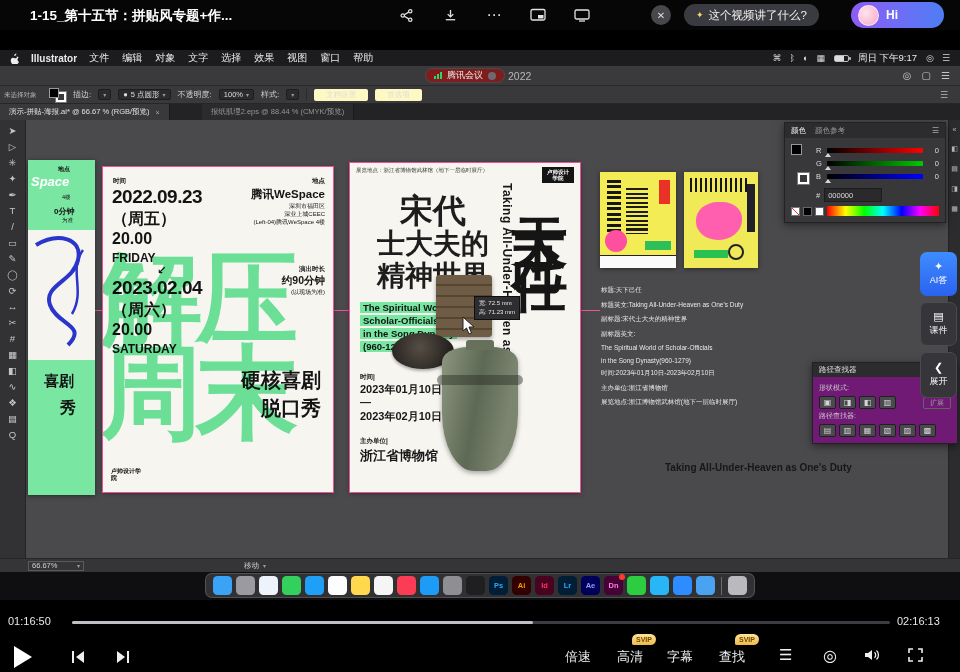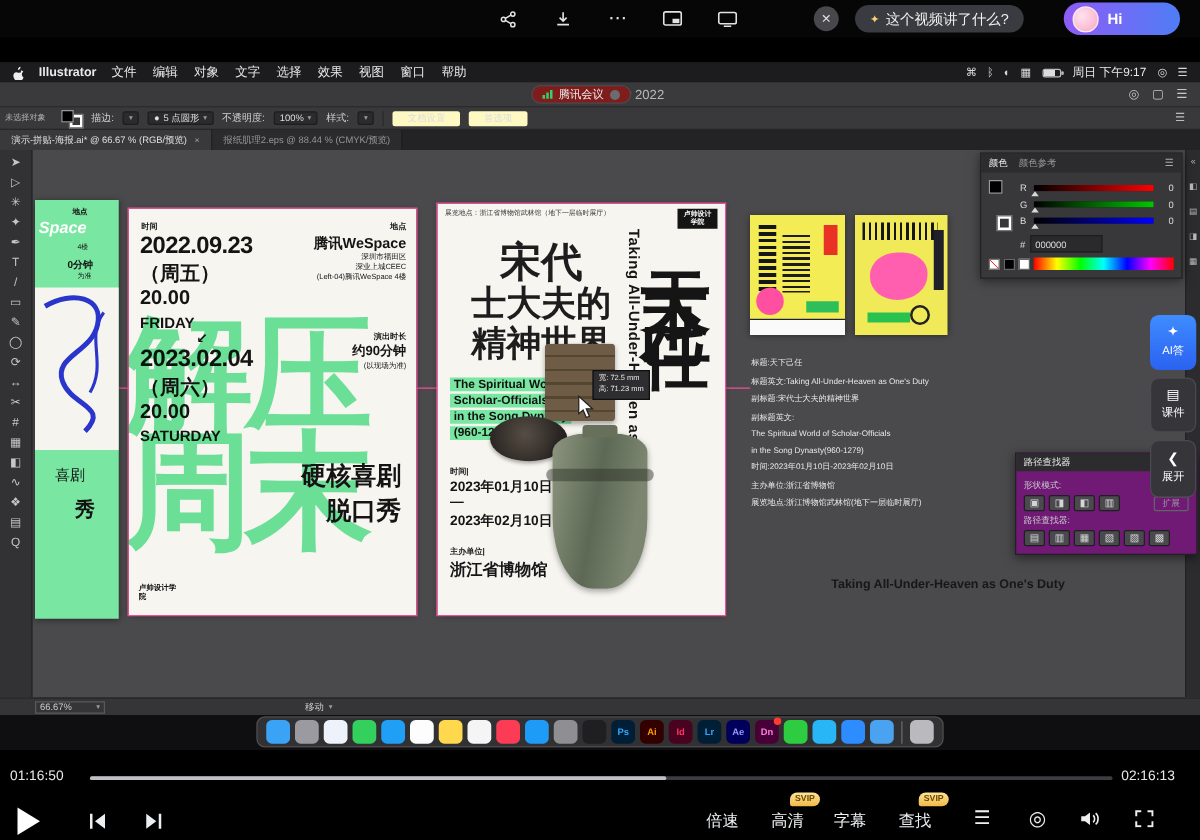--- a/index.html
+++ b/index.html
@@ -60,21 +60,21 @@
            gap:3px;padding:0 4px;font-size:7.5px;color:#ddd;white-space:nowrap;}
   .caret{font-size:6px;color:#9a9a9e;}
   .opt-btn{height:12px;border:6px solid #fef9c3;border-radius:2px;padding:0 6px;font-size:7.5px;color:#ddd;
            background:transparent;display:flex;align-items:center;white-space:nowrap;font-family:Liberation Mono, monospace;}
   .divider-v{width:1px;height:12px;background:#2a2a2c;}
   .opt-right{margin-left:auto;margin-right:8px;color:#bbb;font-size:9px;}
 
   .tabsbar{position:absolute;left:0;top:54px;width:100%;height:16px;background:#232325;display:flex;align-items:stretch;}
   .tab{display:flex;align-items:center;gap:6px;padding:0 9px;font-size:7.5px;border-right:1px solid #1b1b1d;white-space:nowrap;}
   .tab.active{background:#39393b;color:#e0e0e2;}
-  .tab.inactive{background:#2b2b2d;color:#96969a;}
+  .tab.inactive{background:#2b2b2d;color:#96969a;margin-left:32px;}
   .tab-close{font-size:7px;color:#aaa;}
 
   .il-main{position:absolute;left:0;top:70px;width:100%;height:438px;background:#4a4a4c;overflow:hidden;}
   .toolstrip{position:absolute;left:0;top:0;bottom:0;width:26px;background:#323234;border-right:1px solid #242426;
              display:flex;flex-direction:column;align-items:center;padding-top:2px;z-index:5;}
   .tool{width:24px;height:16px;display:flex;align-items:center;justify-content:center;font-size:9.5px;color:#c6c6c9;flex:none;}
   .rightstrip{position:absolute;right:0;top:0;bottom:0;width:12px;background:#2c2c2e;border-left:1px solid #222224;
               display:flex;flex-direction:column;align-items:center;gap:12px;padding-top:6px;color:#b9b9bd;font-size:7px;z-index:5;}
 
   .guide-h{position:absolute;left:28px;top:190px;width:572px;height:1px;background:#ef4f9b;z-index:1;}
@@ -84,21 +84,21 @@
 
   
   .poster-left{left:28px;top:40px;width:67px;height:335px;background:#79e7a2;}
   .pl-frag{position:absolute;color:#111;font-weight:700;}
   .pl-place{left:30px;top:5px;font-size:6px;}
   .pl-space{left:3px;top:14px;font-size:13px;color:#fff;font-weight:900;font-style:italic;}
   .pl-floor{left:34px;top:34px;font-size:5.5px;font-weight:400;}
   .pl-min{left:26px;top:46px;font-size:8px;font-weight:800;}
   .pl-note{left:34px;top:57px;font-size:5.5px;font-weight:400;}
   .pl-white{position:absolute;left:0;top:70px;width:100%;height:130px;background:#f6f4ee;}
-  .pl-comedy{left:16px;top:212px;font-size:12px;font-weight:400;}
+  .pl-comedy{left:16px;top:212px;font-size:15px;font-weight:700;}
   .pl-show{left:32px;top:238px;font-size:16px;font-weight:900;}
 
   
   .poster-relax{left:103px;top:47px;width:230px;height:325px;}
   .pr{position:absolute;color:#141414;white-space:nowrap;}
   .pr-timelabel{left:10px;top:10px;font-size:6.5px;font-weight:700;}
   .pr-date1{left:9px;top:19px;font-size:19px;font-weight:800;letter-spacing:-.5px;}
   .pr-week1{left:9px;top:42px;font-size:16px;font-weight:800;}
   .pr-clock1{left:9px;top:63px;font-size:16px;font-weight:800;}
   .pr-day1{left:9px;top:84px;font-size:12px;font-weight:800;}
@@ -268,20 +268,21 @@
   .ctrl-icon{position:absolute;top:646px;color:#eceff1;z-index:40;font-size:15px;line-height:1.2;}
   .ci-list{left:779px;} .ci-target{left:823px;font-size:16px;}
   .ci-volume{left:863px;top:648px;} .ci-full{left:908px;top:648px;}
 </style>
 </head>
 <body>
 
 <div class="stage">
 
   <header class="topbar">
+    <div class="tb-title">1-15_第十五节：拼贴风专题+作...</div>
     <div class="tb-icons">
       <span class="tbi">
         <svg width="15" height="15" viewBox="0 0 16 16">
             <g stroke="#e3e3e3" stroke-width="1.3" fill="none">
               <circle cx="12" cy="3.5" r="1.8"></circle>
               <circle cx="4" cy="8" r="1.8"></circle>
               <circle cx="12" cy="12.5" r="1.8"></circle>
               <path d="M5.7 7.2l4.6-2.8M5.7 8.8l4.6 2.8"></path>
             </g>
           </svg>

